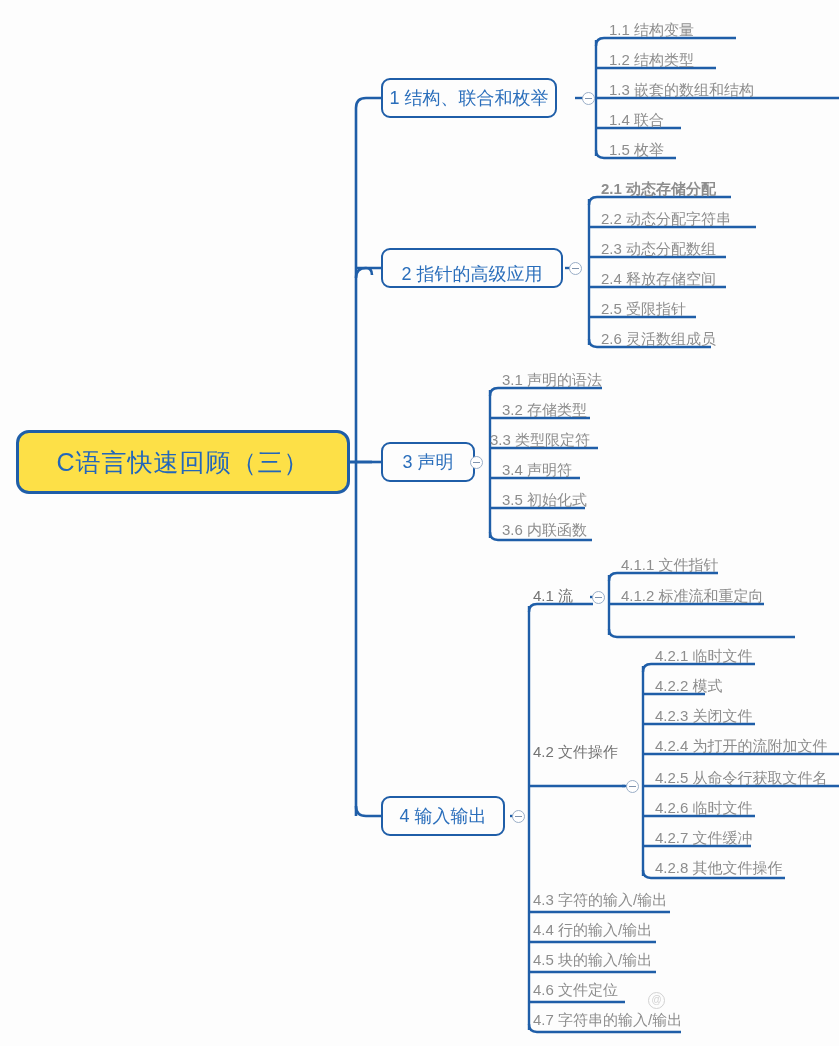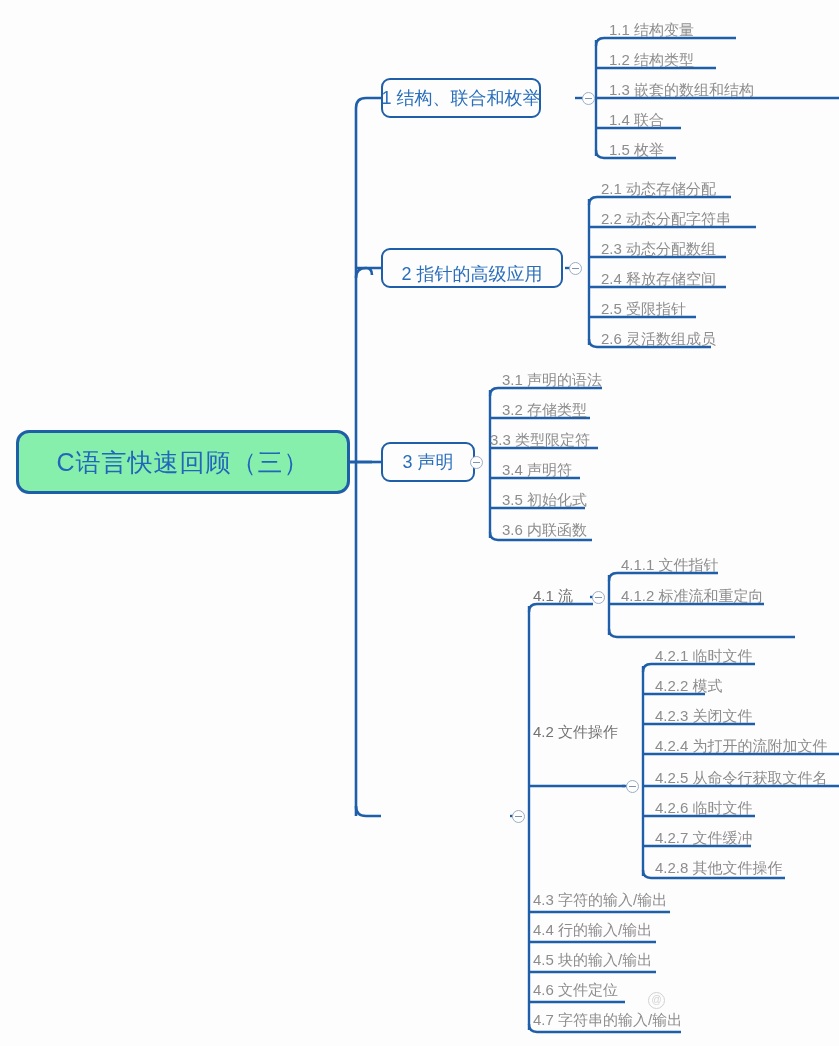--- a/index.html
+++ b/index.html
@@ -27,21 +27,21 @@
 
   
   .root-node {
     position: absolute;
     left: 16px;
     top: 430px;
     width: 334px;
     height: 64px;
     border: 3px solid #1f5ea8;
     border-radius: 13px;
-    background: #86efac;
+    background: #fde047;
     display: flex;
     align-items: center;
     justify-content: center;
     box-sizing: border-box;
   }
   .root-node .label {
     font-size: 25px;
     color: #2266bb;
     letter-spacing: 1px;
     white-space: nowrap;
@@ -211,21 +211,21 @@
       <path d="M643,786 L839,786"></path>
       <path d="M643,816 L755,816"></path>
       <path d="M643,846 L751,846"></path>
     </g>
   </svg>
 
   <div class="root-node">
     <span class="label">C语言快速回顾（三）</span>
   </div>
 
-  <div class="branch-node" style="left:381px; top:78px; width:160px;">
+  <div class="branch-node" style="left:381px; top:78px; width:176px;">
     <span class="label">1 结构、联合和枚举</span>
   </div>
   <div class="toggle" style="left:582px; top:92px;"></div>
 
   <div class="leaf" style="left:609px; top:20px;">
     <span>1.1 结构变量</span>
   </div>
   <div class="leaf" style="left:609px; top:50px;">
     <span>1.2 结构类型</span>
   </div>
@@ -237,21 +237,21 @@
   </div>
   <div class="leaf" style="left:609px; top:140px;">
     <span>1.5 枚举</span>
   </div>
 
   <div class="branch-node" style="left:381px; top:248px; width:182px;align-items:flex-end;">
     <span class="label">2 指针的高级应用</span>
   </div>
   <div class="toggle" style="left:569px; top:262px;"></div>
 
-  <div class="leaf" style="left:601px; top:179px;">
+  <div class="leaf" style="left:601px; top:179px;font-weight:bold;">
     <span>2.1 动态存储分配</span>
   </div>
   <div class="leaf" style="left:601px; top:209px;">
     <span>2.2 动态分配字符串</span>
   </div>
   <div class="leaf" style="left:601px; top:239px;">
     <span>2.3 动态分配数组</span>
   </div>
   <div class="leaf" style="left:601px; top:269px;">
     <span>2.4 释放存储空间</span>
@@ -280,35 +280,38 @@
   <div class="leaf" style="left:502px; top:460px;">
     <span>3.4 声明符</span>
   </div>
   <div class="leaf" style="left:502px; top:490px;">
     <span>3.5 初始化式</span>
   </div>
   <div class="leaf" style="left:502px; top:520px;">
     <span>3.6 内联函数</span>
   </div>
 
+  <div class="branch-node" style="left:381px; top:796px; width:124px;">
+    <span class="label">4 输入输出</span>
+  </div>
   <div class="toggle" style="left:512px; top:810px;"></div>
 
   <div class="leaf mid" style="left:533px; top:586px;">
     <span>4.1 流</span>
   </div>
   <div class="toggle" style="left:592px; top:591px;"></div>
 
   <div class="leaf" style="left:621px; top:555px;">
     <span>4.1.1 文件指针</span>
   </div>
   <div class="leaf" style="left:621px; top:586px;">
     <span>4.1.2 标准流和重定向</span>
   </div>
 
-  <div class="leaf mid" style="left:533px; top:722px;">
+  <div class="leaf mid" style="left:533px; top:742px;">
     <span>4.2 文件操作</span>
   </div>
   <div class="toggle" style="left:626px; top:780px;"></div>
 
   <div class="leaf" style="left:655px; top:646px;">
     <span>4.2.1 临时文件</span>
   </div>
   <div class="leaf" style="left:655px; top:676px;">
     <span>4.2.2 模式</span>
   </div>

